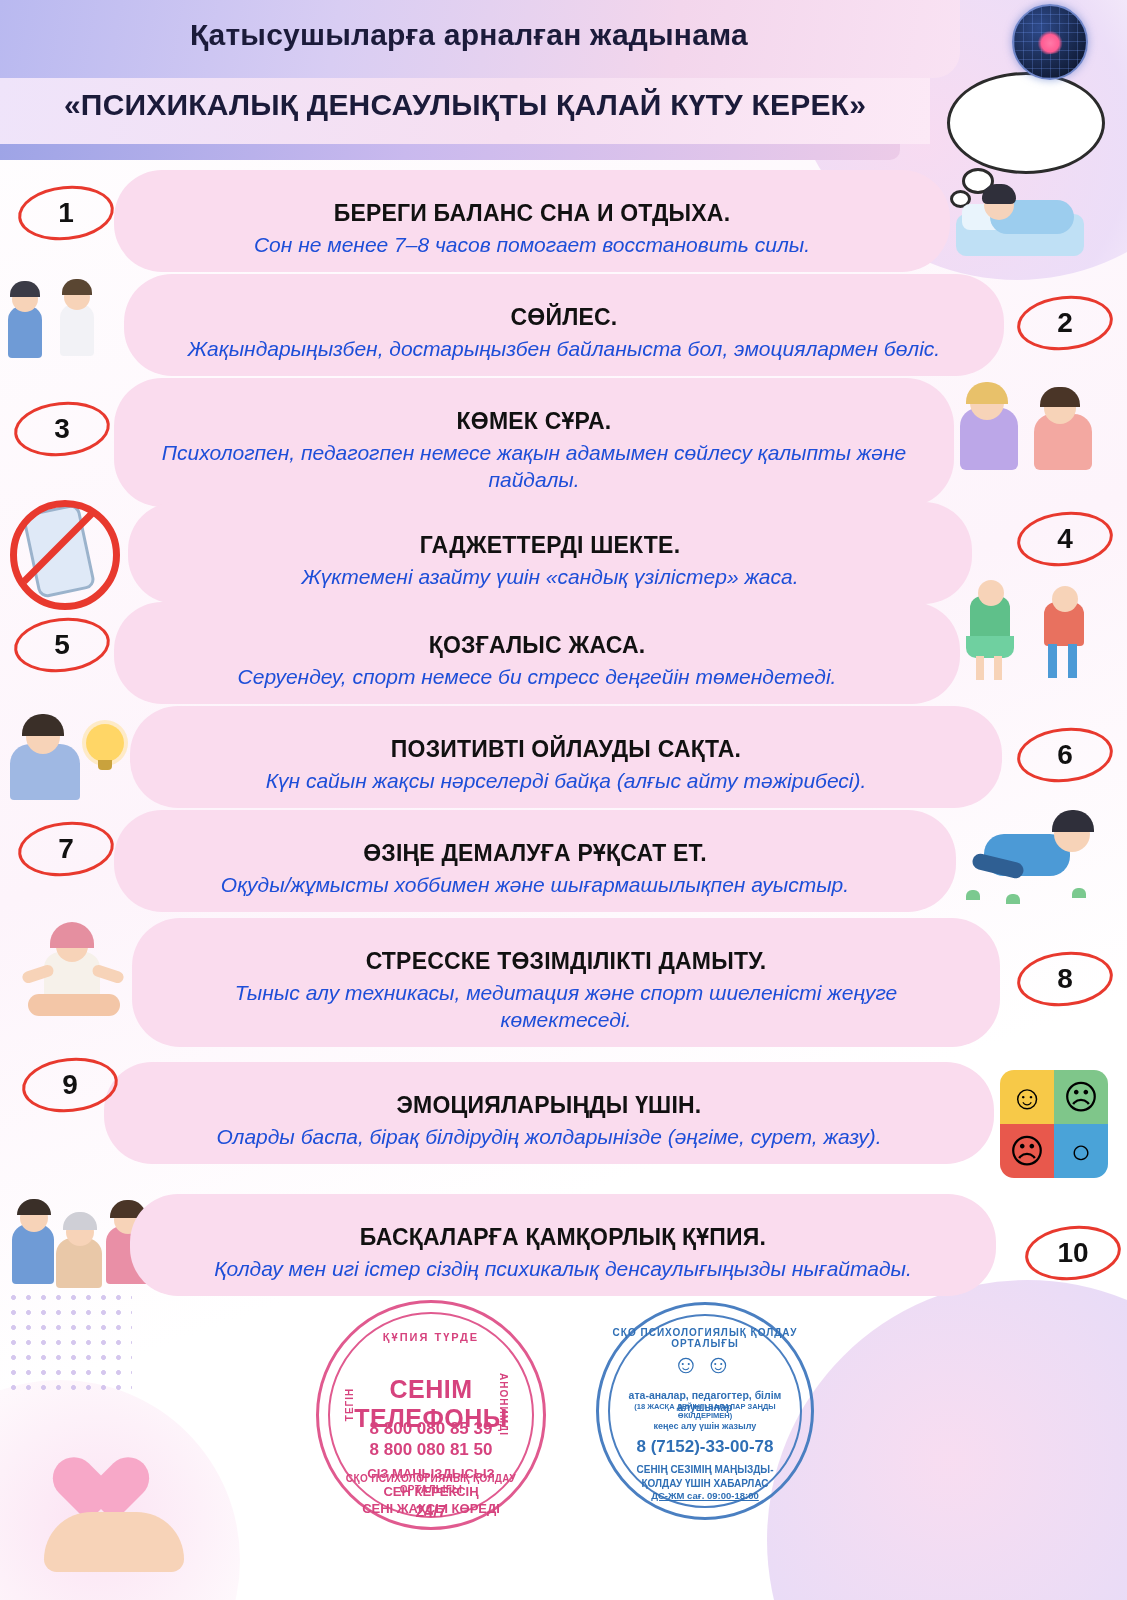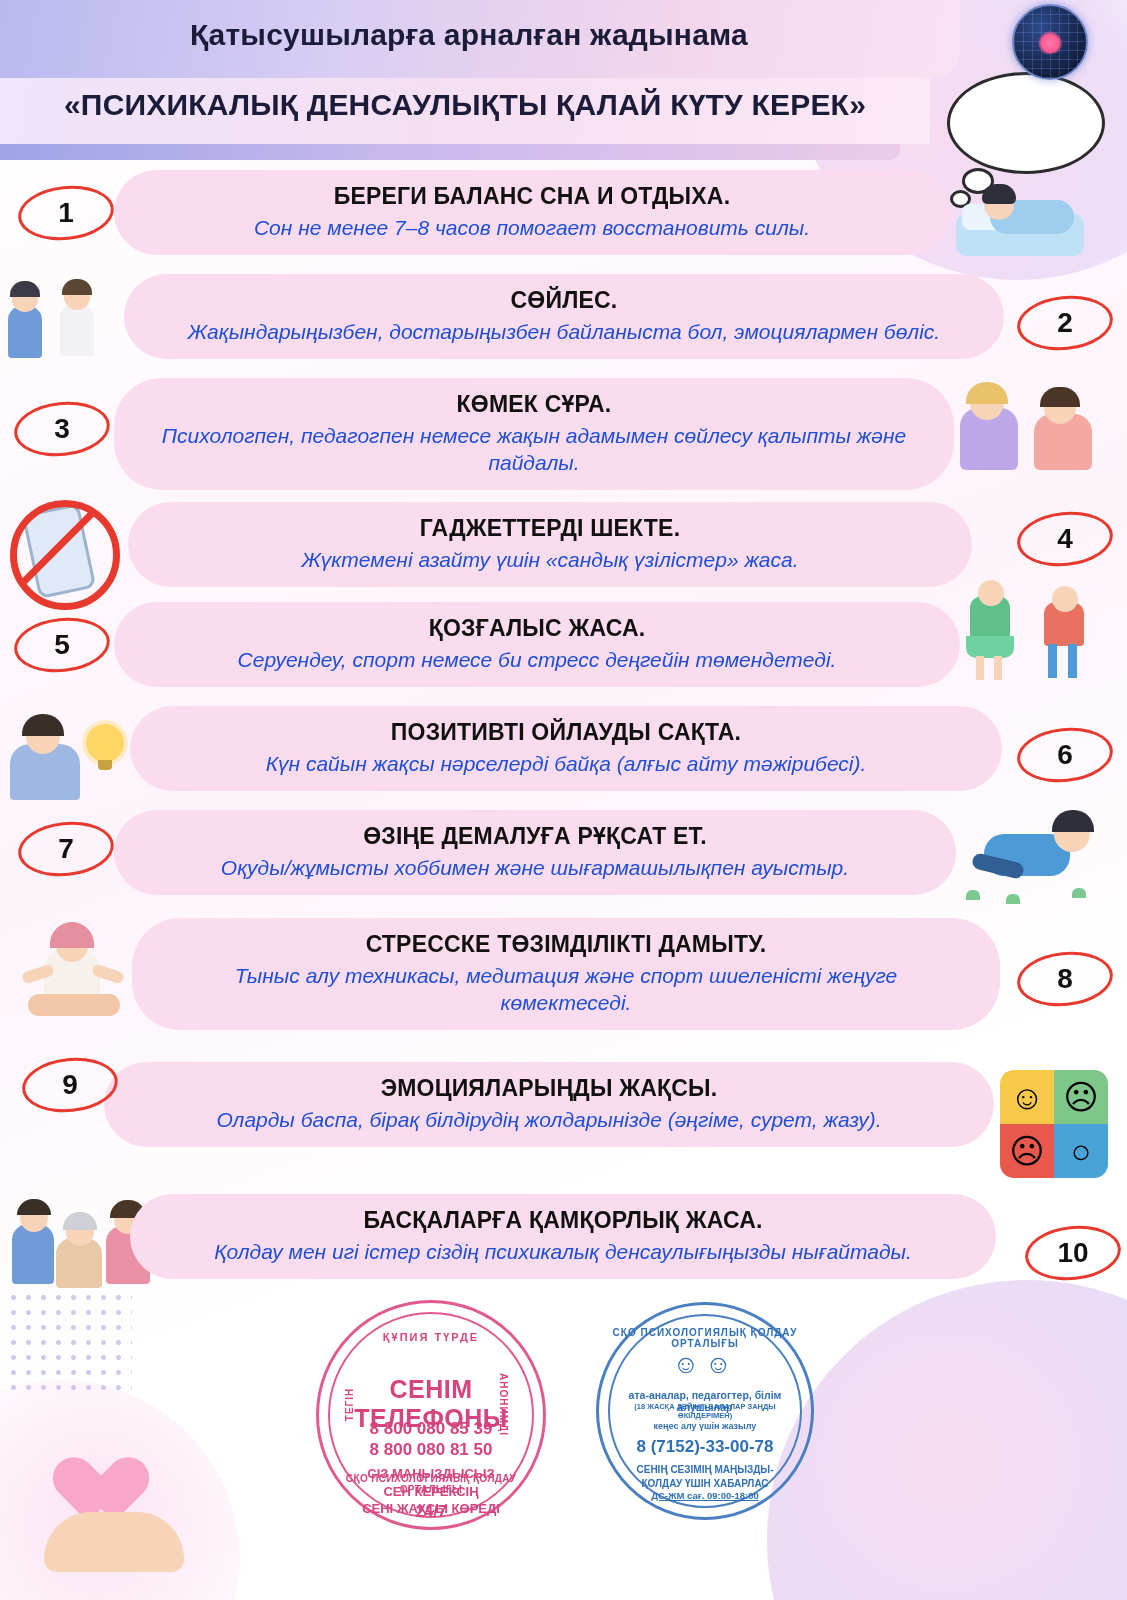--- a/index.html
+++ b/index.html
@@ -145,21 +145,21 @@
     width: 1127px;
   }
   .row {
     position: relative;
     margin-bottom: 8px;
   }
   .pill {
     position: relative;
     background: #fadcee;
     border-radius: 48px;
-    padding: 12px 40px 14px 40px;
+    padding: 29px 40px 14px 40px;
     box-sizing: border-box;
     text-align: center;
   }
   .pill-head {
     font-size: 23px;
     font-weight: bold;
     color: #111;
     line-height: 1.25;
     letter-spacing: .2px;
   }
@@ -551,21 +551,21 @@
       <div class="pill" style="position:absolute; left:132px; top:0; width:868px;">
         <div class="pill-head">СТРЕССКЕ ТӨЗІМДІЛІКТІ ДАМЫТУ.</div>
         <div class="pill-sub">Тыныс алу техникасы, медитация және спорт шиеленісті жеңуге көмектеседі.</div>
       </div>
       <div class="num" style="right:14px; top:34px;">8</div>
     </div>
 
     <div class="row" style="height:124px;">
       <div class="num" style="left:22px; top:14px;">9</div>
       <div class="pill" style="position:absolute; left:104px; top:18px; width:890px;">
-        <div class="pill-head">ЭМОЦИЯЛАРЫҢДЫ ЖАҚСЫ.</div>
+        <div class="pill-head">ЭМОЦИЯЛАРЫҢДЫ ҮШІН.</div>
         <div class="pill-sub">Оларды баспа, бірақ білдірудің жолдарынізде (әңгіме, сурет, жазу).</div>
       </div>
       <div class="illus emoji-wheel" style="left:1000px; top:26px;">
         <div class="ew ew1">☺</div>
         <div class="ew ew2">☹</div>
         <div class="ew ew3">☹</div>
         <div class="ew ew4">○</div>
       </div>
     </div>
 
@@ -575,21 +575,21 @@
           <div class="f-ah"></div>
           <div class="f-ahair"></div>
         <div class="f-b"></div>
           <div class="f-bh"></div>
           <div class="f-bhair"></div>
         <div class="f-c"></div>
           <div class="f-ch"></div>
           <div class="f-chair"></div>
       </div>
       <div class="pill" style="position:absolute; left:130px; top:18px; width:866px;">
-        <div class="pill-head">БАСҚАЛАРҒА ҚАМҚОРЛЫҚ ЖАСА.</div>
+        <div class="pill-head">БАСҚАЛАРҒА ҚАМҚОРЛЫҚ ҚҰПИЯ.</div>
         <div class="pill-sub">Қолдау мен игі істер сіздің психикалық денсаулығыңызды нығайтады.</div>
       </div>
       <div class="num" style="right:6px; top:50px;">10</div>
     </div>
 
   </div>
 
   <div class="dots"></div>
 
   <div class="stamp stamp1">

